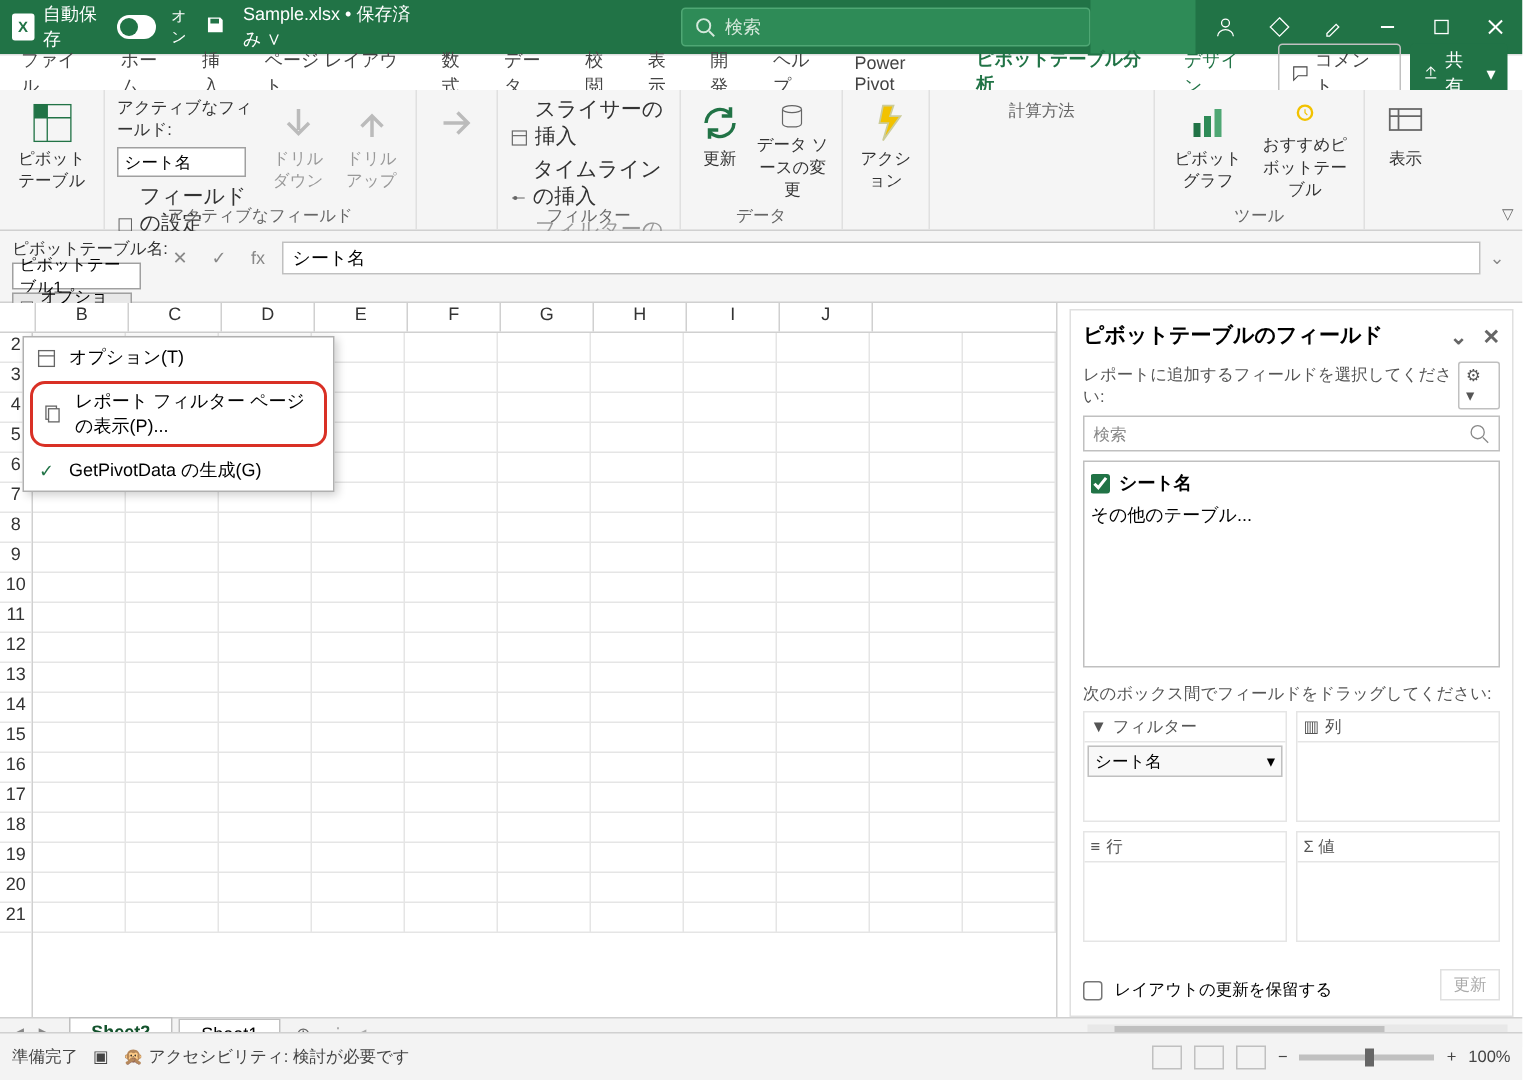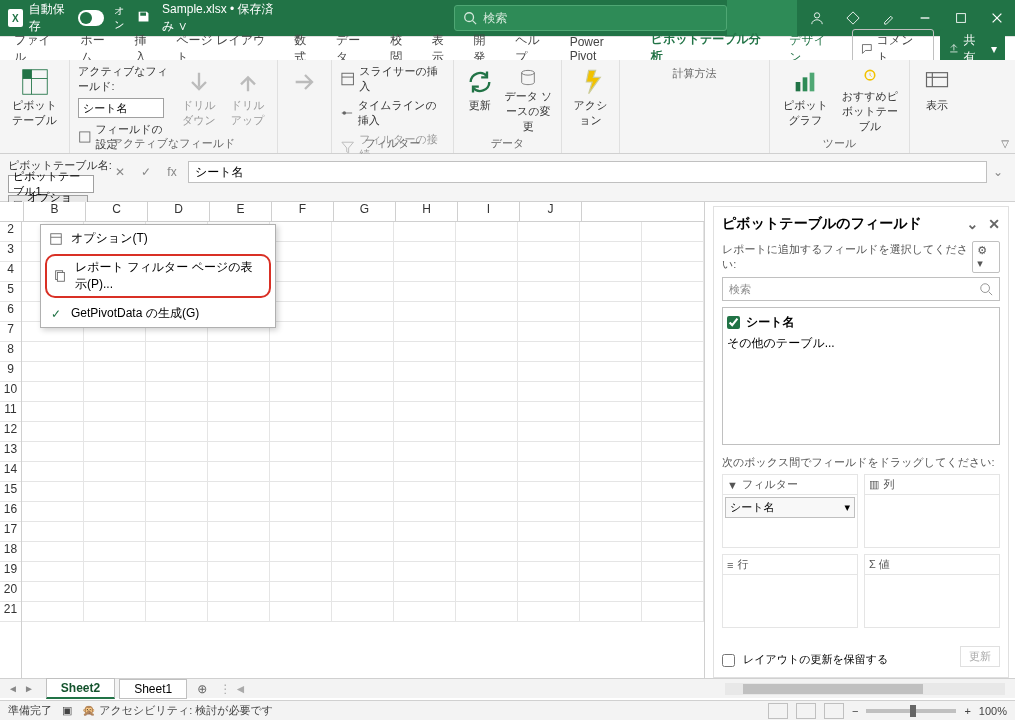--- a/index.html
+++ b/index.html
@@ -29,21 +29,21 @@
 .tabs .share-btn { background: #217346; color: #fff; padding: 2px 8px; border-radius: 3px; display: flex; align-items: center; gap: 4px; }
 
 
 .ribbon { height: 94px; background: #f5f5f5; border-bottom: 1px solid #d0d0d0; display: flex; position: relative; }
 .ribbon-group { border-right: 1px solid #e0e0e0; padding: 4px 8px 2px 8px; display: flex; flex-direction: column; }
 .ribbon-group .gbody { flex: 1; display: flex; gap: 6px; }
 .ribbon-group .gfooter { text-align: center; font-size: 11px; color: #666; padding-top: 2px; }
 .rbtn-lg { display: flex; flex-direction: column; align-items: center; justify-content: flex-start; width: 64px; gap: 2px; font-size: 11px; text-align: center; color: #333; padding-top: 4px; }
 .rbtn-lg.dim { color: #999; }
 .rbtn-lg svg { width: 28px; height: 28px; }
-.rbtn-sm { display: flex; align-items: center; gap: 4px; font-size: 11px; color: #333; }
+.rbtn-sm { display: flex; align-items: flex-end; gap: 4px; font-size: 14px; color: #333; }
 .rbtn-sm.dim { color: #999; }
 .rbtn-sm svg { width: 16px; height: 16px; }
 .rrow { display: flex; flex-direction: column; gap: 4px; }
 .rlbl { font-size: 11px; color: #333; }
 .rinput { border: 1px solid #a0a0a0; background: #fff; height: 20px; width: 86px; padding: 0 4px; font-size: 11px; }
 .ribbon-collapse { position: absolute; right: 6px; bottom: 4px; font-size: 10px; color: #666; }
 
 
 .pvname-bar { height: 48px; background: #f5f5f5; border-bottom: 1px solid #d0d0d0; display: flex; align-items: flex-start; padding: 4px 8px; gap: 10px; position: relative; }
 .pvname-left { display: flex; flex-direction: column; gap: 2px; }
@@ -62,21 +62,21 @@
 .rowhdr-corner { width: 24px; border-right: 1px solid #d0d0d0; }
 .colcell { width: 62px; border-right: 1px solid #d0d0d0; text-align: center; font-size: 12px; color: #333; }
 .gbody { display: flex; height: calc(100% - 20px); }
 .rowhdrs { width: 24px; border-right: 1px solid #d0d0d0; }
 .rowhdrs div { height: 20px; border-bottom: 1px solid #e5e5e5; text-align: center; font-size: 12px; color: #333; }
 .cells { flex: 1; position: relative; }
 .cells .row { display: flex; height: 20px; }
 .cells .cell { width: 62px; border-right: 1px solid #e5e5e5; border-bottom: 1px solid #e5e5e5; }
 
 
-.options-menu { position: absolute; left: 40px; top: 224px; width: 236px; background: #fff; border: 1px solid #b0b0b0; box-shadow: 2px 2px 6px rgba(0,0,0,0.2); z-index: 100; }
+.options-menu { position: absolute; left: 15px; top: 224px; width: 208px; background: #fff; border: 1px solid #b0b0b0; box-shadow: 2px 2px 6px rgba(0,0,0,0.2); z-index: 100; }
 .options-menu .mi { display: flex; align-items: center; gap: 8px; padding: 5px 8px; font-size: 12px; }
 .options-menu .mi svg { width: 14px; height: 14px; flex-shrink: 0; }
 .options-menu .mi.highlight { border: 2px solid #d93025; border-radius: 10px; margin: 2px 4px; padding: 3px 6px; }
 .options-menu .mi .chk { color: #217346; width: 14px; text-align: center; }
 
 
 .fieldpane { position: absolute; top: 206px; right: 6px; width: 296px; bottom: 42px; border: 1px solid #e0e0e0; background: #fff; display: flex; flex-direction: column; padding: 8px; }
 .fieldpane .hdr { display: flex; align-items: center; font-weight: bold; font-size: 14px; }
 .fieldpane .hdr .icons { margin-left: auto; display: flex; gap: 10px; color: #666; }
 .fieldpane .sub { font-size: 11px; color: #555; margin: 8px 0 4px 0; display: flex; align-items: center; }
@@ -99,21 +99,21 @@
 
 .sheetbar { position: absolute; bottom: 22px; left: 0; right: 0; height: 20px; background: #f3f3f3; border-top: 1px solid #d0d0d0; display: flex; align-items: center; }
 .sheetbar .nav { display: flex; gap: 6px; padding: 0 8px; color: #888; font-size: 10px; }
 .sheetbar .stab { padding: 2px 14px; border: 1px solid #c0c0c0; background: #fff; font-size: 12px; margin-left: 4px; }
 .sheetbar .stab.active { border-bottom: 2px solid #217346; color: #14532d; font-weight: bold; }
 .sheetbar .plus { margin-left: 10px; color: #666; }
 .sheetbar .hscroll { margin-left: auto; width: 280px; height: 12px; background: #e8e8e8; margin-right: 10px; position: relative; }
 .sheetbar .hscroll .thumb { position: absolute; left: 18px; width: 180px; top: 1px; bottom: 1px; background: #c0c0c0; }
 
 
-.statusbar { position: absolute; bottom: 0; left: 0; right: 0; height: 20px; background: #f3f3f3; border-top: 1px solid #d0d0d0; display: flex; align-items: center; padding: 0 8px; font-size: 11px; color: #444; gap: 10px; }
+.statusbar { position: absolute; bottom: 0; left: 0; right: 0; height: 32px; background: #f3f3f3; border-top: 1px solid #d0d0d0; display: flex; align-items: center; padding: 0 8px; font-size: 11px; color: #444; gap: 10px; }
 .statusbar .right { margin-left: auto; display: flex; align-items: center; gap: 8px; }
 .statusbar .viewbtn { width: 20px; height: 16px; border: 1px solid #c0c0c0; }
 .statusbar .zoom-slider { width: 90px; height: 4px; background: #c0c0c0; position: relative; }
 .statusbar .zoom-slider .knob { position: absolute; width: 6px; height: 12px; background: #666; top: -4px; left: 44px; }
 
 svg { fill: currentColor; }
 </style>
 </head>
 <body>
 

